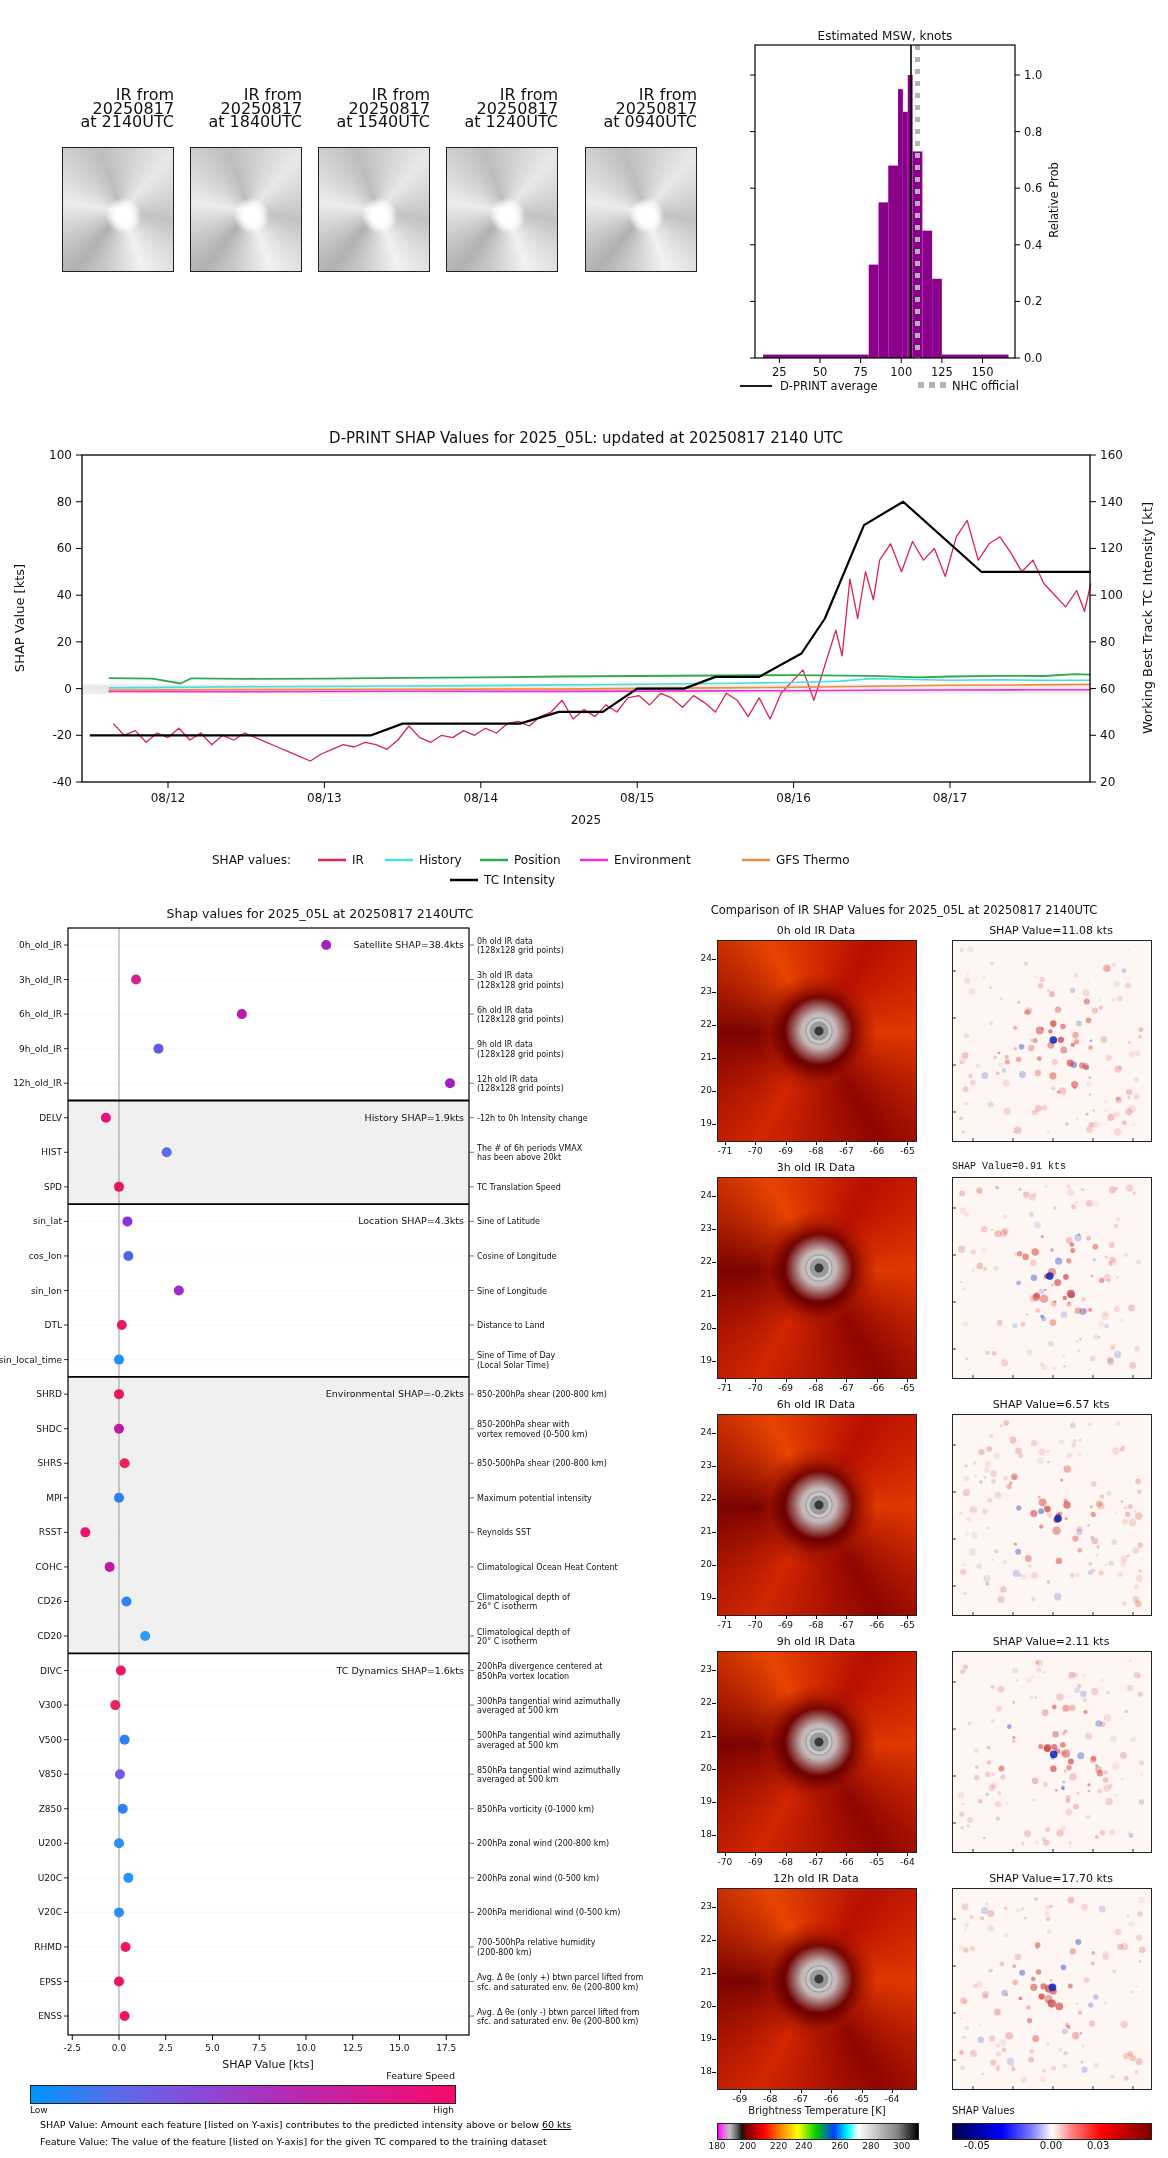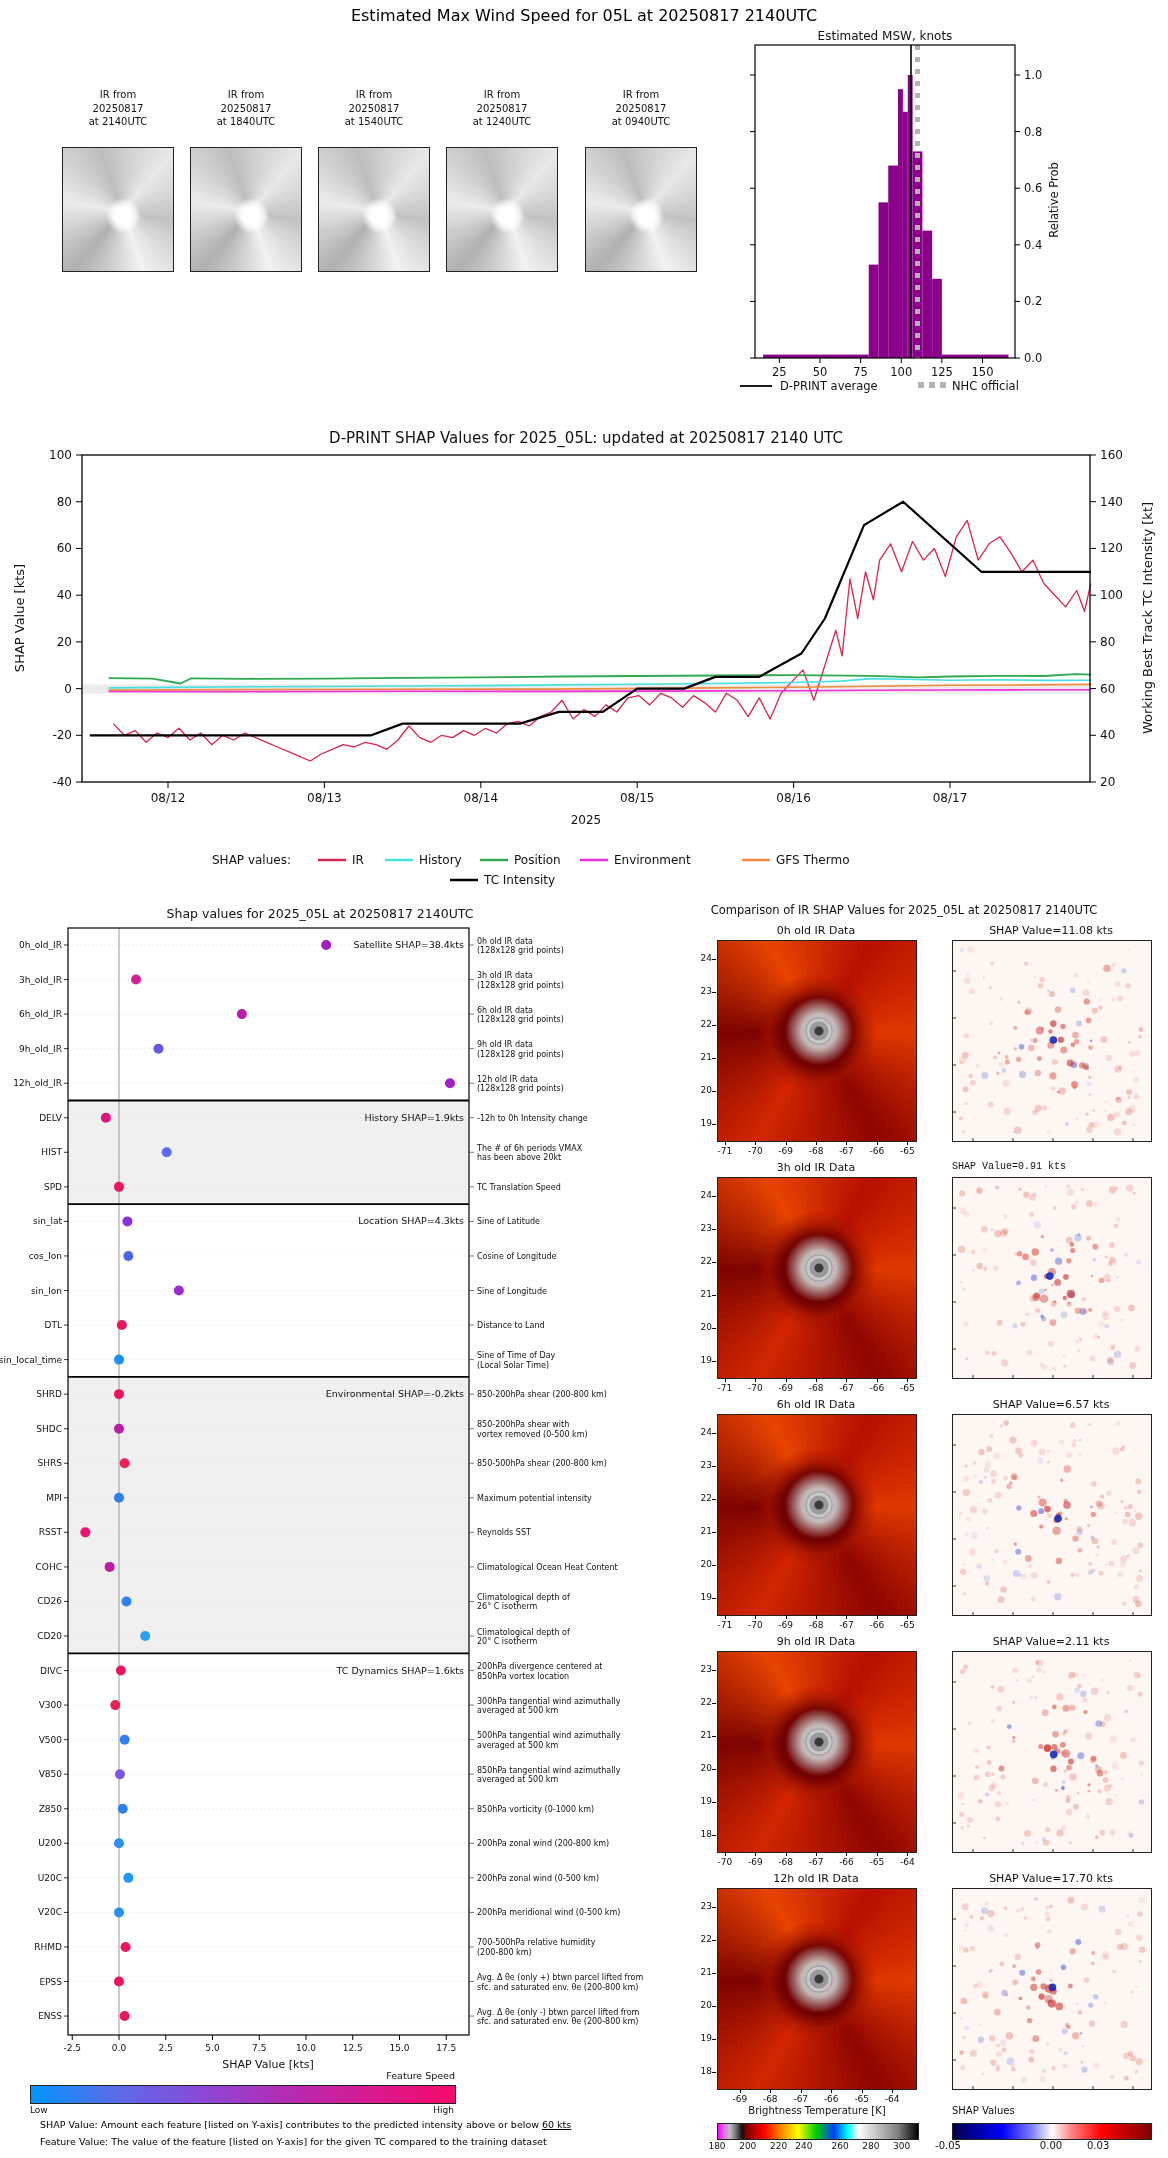--- a/index.html
+++ b/index.html
@@ -2,21 +2,21 @@
 <html><head>
 <meta charset="utf-8">
 <style>
   html,body{margin:0;padding:0;background:#fff;}
   .page{position:relative;width:1168px;height:2158px;background:#fff;
         font-family:"DejaVu Sans",sans-serif;color:#111;overflow:hidden;}
   .abs{position:absolute;}
   svg{position:absolute;overflow:visible;}
   svg text{font-family:"DejaVu Sans",sans-serif;fill:#111;}
   .fig-title{width:1168px;top:6px;left:0;text-align:center;font-size:16px;color:#000;}
-  .thumb-label{font-size:10px;line-height:13.5px;text-align:center;white-space:pre-line;}
+  .thumb-label{font-size:16px;line-height:13.5px;text-align:right;white-space:pre-line;}
   .irthumb{border:1px solid #222;
     background:
       radial-gradient(circle 18px at 55% 55%, #ffffff 0 8px, rgba(255,255,255,.75) 12px, rgba(255,255,255,0) 18px),
       conic-gradient(from 40deg at 54% 52%, #e8e8e8, #c2c2c2, #f2f2f2, #b0b0b0, #ececec, #bdbdbd, #e8e8e8),
       linear-gradient(150deg, #3f3f3f 0%, #666 10%, #9a9a9a 25%, #c5c5c5 45%, #d8d8d8 70%, #cfcfcf 100%);}
   .irmap{border:1px solid #222;
     background:
       radial-gradient(circle 14px at 51% 45%, #3a3a3a 0 4px, #9a9a9a 5px 9px, #c8c8c8 10px 12px, rgba(150,150,150,.85) 13px, rgba(120,10,0,0) 14px),
       radial-gradient(circle 34px at 51% 45%, rgba(205,205,205,.9) 0 17px, rgba(150,30,10,0) 34px),
       radial-gradient(circle 60px at 50% 46%, rgba(110,0,0,.95) 0 34px, rgba(160,20,0,.55) 48px, rgba(160,20,0,0) 60px),
@@ -29,21 +29,20 @@
   .cbar{border:1px solid #222;}
   .cb-feature{background:linear-gradient(90deg,#0095ff,#5a6ce8,#8a49d8,#b32bb4,#d81a90,#f40a6a);}
   .cb-bt{background:linear-gradient(90deg,#ff00ff 0%,#e070e0 3%,#c0c0c0 6%,#707070 9%,#101010 12%,#780000 14%,#ff0000 23%,#ff8000 31%,#ffff00 40%,#00d000 49%,#0040ff 58%,#00ffff 65%,#ffffff 70%,#c0c0c0 80%,#808080 90%,#000 100%);}
   .cb-shap{background:linear-gradient(90deg,#00004d 0%,#0000ff 25%,#8080ff 40%,#ffffff 50%,#ff8080 60%,#ff0000 75%,#800000 100%);}
   .footnote{font-size:9.5px;color:#000;}
 </style>
 </head>
 <body>
 
 <div class="page">
-  <div class="abs fig-title">Estimated Max Wind Speed for 05L at 20250817 2140UTC</div>
   <div id="thumbs"></div>
   <svg id="hist-svg" style="left:660px;top:28px" width="508" height="382" viewBox="660 28 508 382">
       <text x="885" y="40" text-anchor="middle" font-size="12">Estimated MSW, knots</text>
       <rect x="763.125" y="354.604" width="105.625" height="3.396000000000015" fill="#8B008B"></rect>
       <rect x="868.75" y="264.61" width="9.75" height="93.38999999999999" fill="#8B008B"></rect>
       <rect x="878.5" y="202.35" width="9.75" height="155.65" fill="#8B008B"></rect>
       <rect x="888.25" y="165.55999999999997" width="9.75" height="192.44000000000003" fill="#8B008B"></rect>
       <rect x="898" y="89.15000000000003" width="4.875" height="268.84999999999997" fill="#8B008B"></rect>
       <rect x="902.875" y="111.78999999999999" width="4.875" height="246.21" fill="#8B008B"></rect>
       <rect x="907.75" y="75" width="4.875" height="283" fill="#8B008B"></rect>
@@ -1325,21 +1324,21 @@
       <div class="abs cbar cb-bt" style="left: 717px; top: 2123px; width: 200px; height: 15px;"></div>
       <div class="abs" style="left: 703px; top: 2141px; width: 28px; text-align: center; font-size: 9px;">180</div>
       <div class="abs" style="left: 733.769px; top: 2141px; width: 28px; text-align: center; font-size: 9px;">200</div>
       <div class="abs" style="left: 764.538px; top: 2141px; width: 28px; text-align: center; font-size: 9px;">220</div>
       <div class="abs" style="left: 795.308px; top: 2141px; width: 28px; text-align: left; font-size: 9px;">240</div>
       <div class="abs" style="left: 826.077px; top: 2141px; width: 28px; text-align: center; font-size: 9px;">260</div>
       <div class="abs" style="left: 856.846px; top: 2141px; width: 28px; text-align: center; font-size: 9px;">280</div>
       <div class="abs" style="left: 887.615px; top: 2141px; width: 28px; text-align: center; font-size: 9px;">300</div>
       <div class="abs" style="left: 952px; top: 2105px; width: 198px; text-align: left; font-size: 10px;">SHAP Values</div>
       <div class="abs cbar cb-shap" style="left: 952px; top: 2123px; width: 198px; height: 15px;"></div>
-      <div class="abs" style="left: 928px; top: 2140px; width: 40px; text-align: center; font-size: 10px;">-0.05</div>
+      <div class="abs" style="left: 957px; top: 2140px; width: 40px; text-align: center; font-size: 10px;">-0.05</div>
       <div class="abs" style="left: 1031px; top: 2140px; width: 40px; text-align: center; font-size: 10px;">0.00</div>
       <div class="abs" style="left: 1078.14px; top: 2140px; width: 40px; text-align: center; font-size: 10px;">0.03</div>
     </div>
 <div class="abs thumb-label" style="left: 62px; top: 88px; width: 112px;">IR from
 20250817
 at 2140UTC</div>
     <div class="abs irthumb" style="left: 62px; top: 147px; width: 110px; height: 123px;"></div>
     <div class="abs thumb-label" style="left: 190px; top: 88px; width: 112px;">IR from
 20250817
 at 1840UTC</div>

